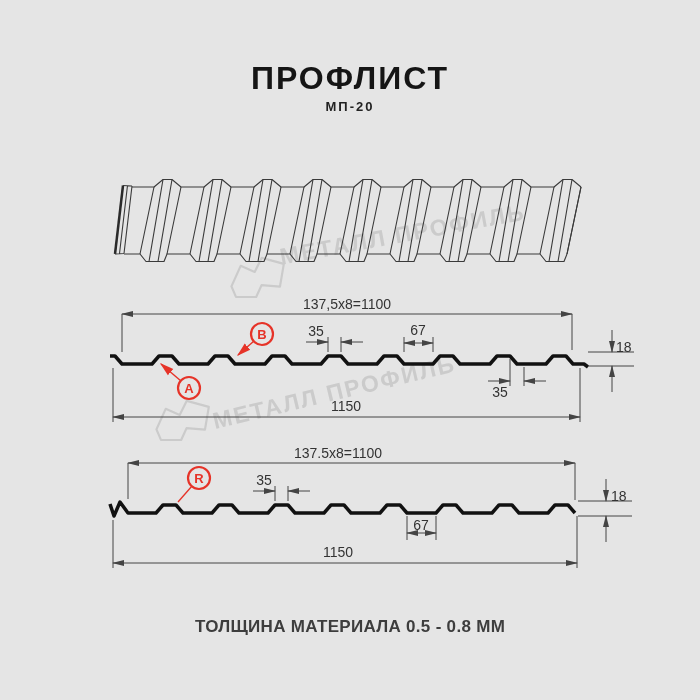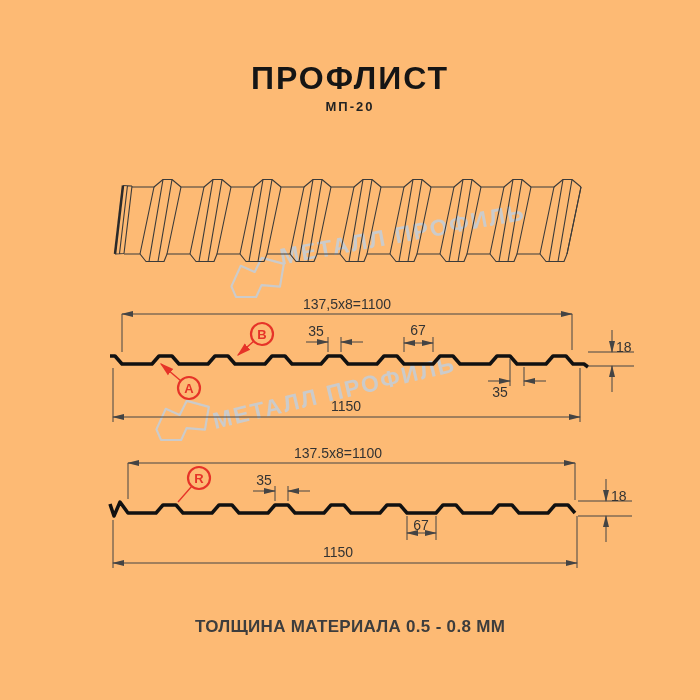--- a/index.html
+++ b/index.html
@@ -1,16 +1,16 @@
 <!DOCTYPE html>
 <html><head>
 <meta charset="utf-8">
 <style>
   html,body{margin:0;padding:0;background:#ffffff;}
-  .canvas{position:relative;width:700px;height:700px;background:#fdba74;overflow:hidden;
+  .canvas{position:relative;width:700px;height:700px;background:#e5e5e5;overflow:hidden;
           font-family:"Liberation Sans",sans-serif;}
   .title{position:absolute;top:60px;left:0;width:700px;text-align:center;
          font-size:32px;font-weight:800;letter-spacing:2px;color:#151515;}
   .subtitle{position:absolute;top:99px;left:0;width:700px;text-align:center;
          font-size:13px;font-weight:700;letter-spacing:2px;color:#222;}
   .footer{position:absolute;top:617px;left:0;width:700px;text-align:center;
          font-size:17px;font-weight:600;letter-spacing:.3px;color:#3d3d3d;}
   svg{position:absolute;top:0;left:0;}
   .dim-text{font-size:14px;fill:#333;font-family:"Liberation Sans",sans-serif;}
   .red-letter{font-size:13px;font-weight:700;fill:#e63328;font-family:"Liberation Sans",sans-serif;}

